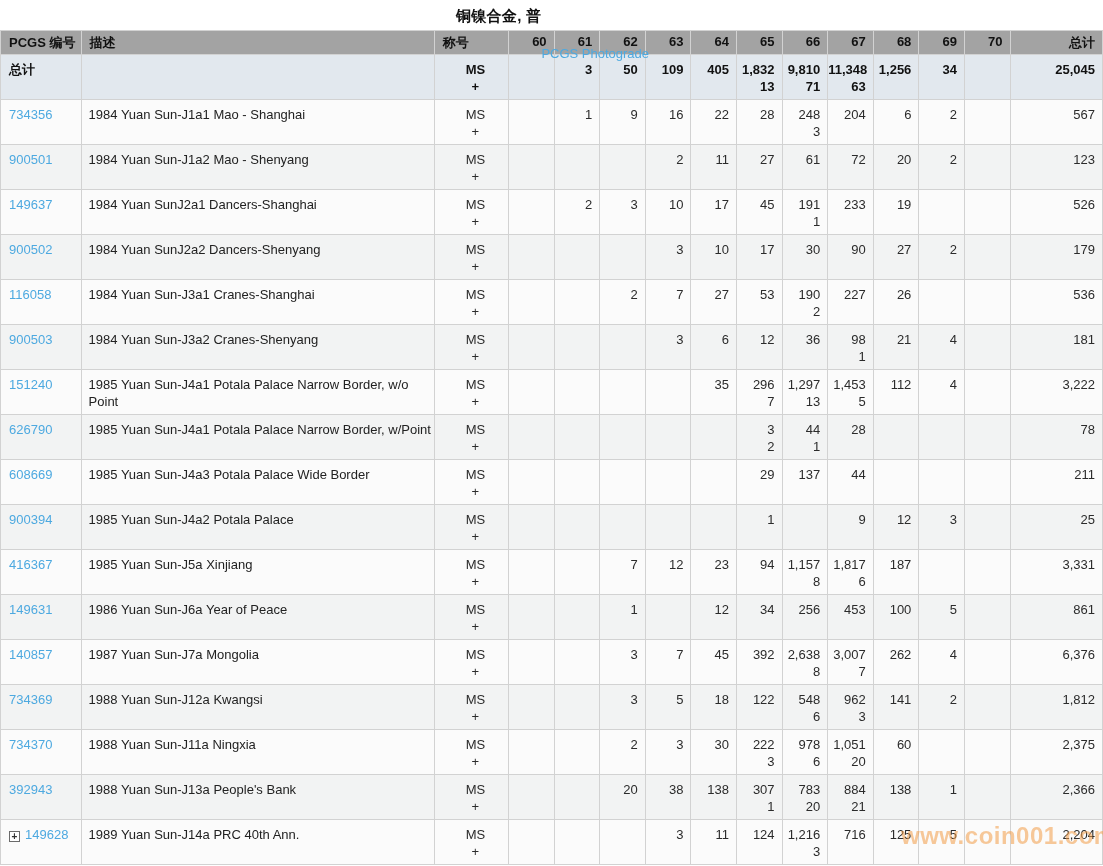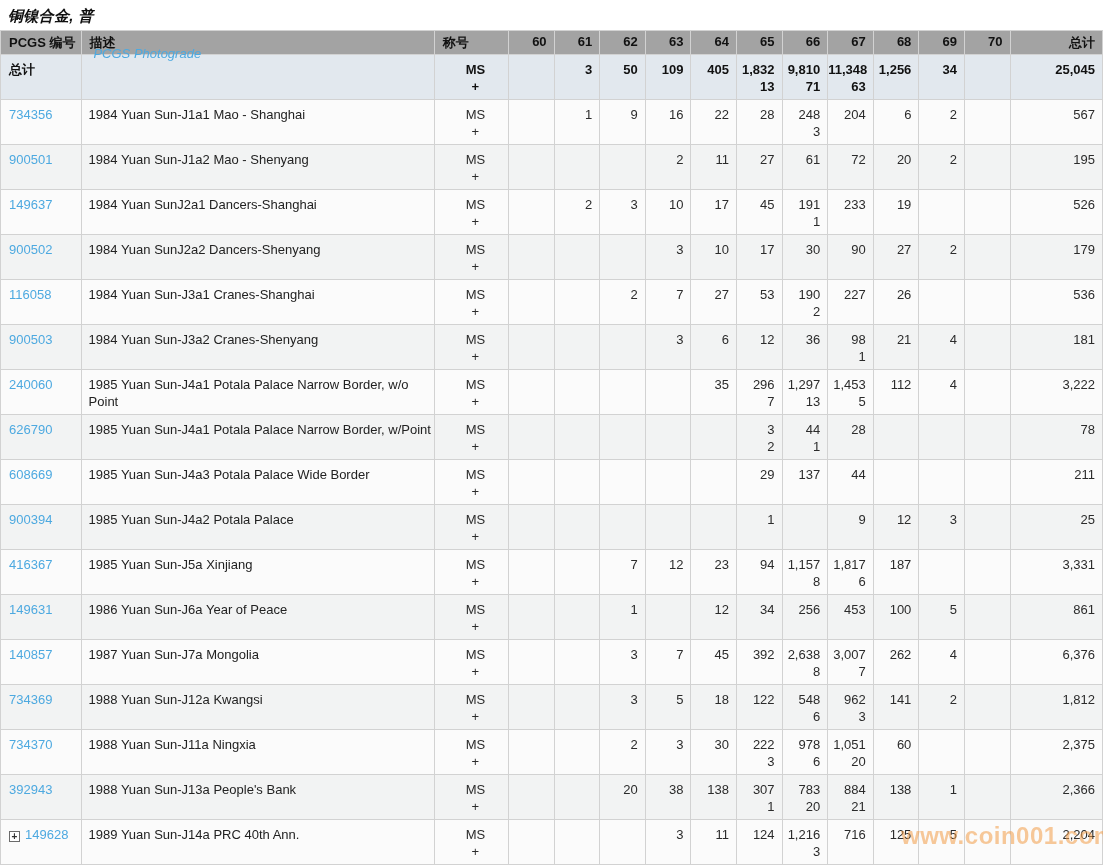--- a/index.html
+++ b/index.html
@@ -3,22 +3,22 @@
 <meta charset="utf-8">
 <style>
   * { box-sizing: border-box; margin: 0; padding: 0; }
   html, body { background: #fff; }
   body {
     width: 1103px; height: 866px; position: relative; overflow: hidden;
     font-family: "Liberation Sans", "DejaVu Sans", sans-serif;
     color: #2b2b2b;
   }
   .topbar {
-    height: 30px; display: flex; justify-content: flex-start;
-    align-items: flex-start; padding: 7px 6px 0 8px; font-style: italic;
+    height: 30px; display: flex; justify-content: center;
+    align-items: flex-start; padding: 7px 6px 0 8px;
   }
   .page-title { font-size: 15px; font-weight: bold; color: #101010; letter-spacing: .3px; }
   .photograde-link {
     font-size: 13px; color: var(--accent-blue, #4da9e0);
     text-decoration: none; cursor: pointer; margin-top: 39px;
   }
   table.pop {
     width: 1103px; border-collapse: collapse; table-layout: fixed;
     font-size: 13px;
   }
@@ -188,21 +188,21 @@
         <td class="grade-col num">
           <div>72</div>
         </td>
         <td class="grade-col num">
           <div>20</div>
         </td>
         <td class="grade-col num">
           <div>2</div>
         </td>
         <td class="grade-col num"></td>
-        <td class="col-total num">195</td>
+        <td class="col-total num">123</td>
       </tr>
       <tr>
         <td class="col-pcgs"><a class="pcgs-link">149637</a></td>
         <td class="col-desc">1984 Yuan SunJ2a1 Dancers-Shanghai</td>
         <td class="col-desig">
           <div>MS</div>
           <div>+</div>
         </td>
         <td class="grade-col num"></td>
         <td class="grade-col num">
@@ -332,21 +332,21 @@
         <td class="grade-col num">
           <div>21</div>
         </td>
         <td class="grade-col num">
           <div>4</div>
         </td>
         <td class="grade-col num"></td>
         <td class="col-total num">181</td>
       </tr>
       <tr>
-        <td class="col-pcgs"><a class="pcgs-link">240060</a></td>
+        <td class="col-pcgs"><a class="pcgs-link">151240</a></td>
         <td class="col-desc">1985 Yuan Sun-J4a1 Potala Palace Narrow Border, w/o Point</td>
         <td class="col-desig">
           <div>MS</div>
           <div>+</div>
         </td>
         <td class="grade-col num"></td>
         <td class="grade-col num"></td>
         <td class="grade-col num"></td>
         <td class="grade-col num"></td>
         <td class="grade-col num">

